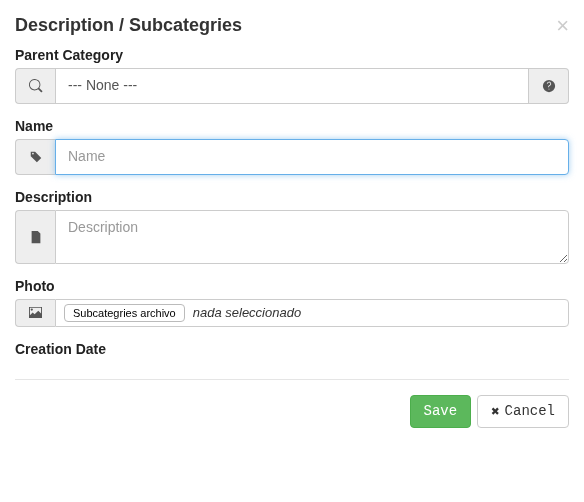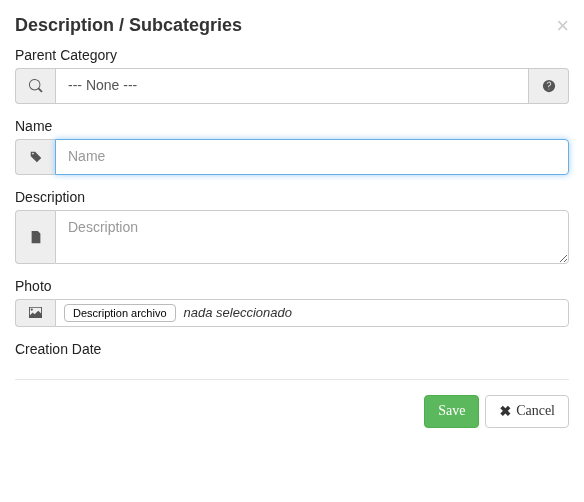--- a/index.html
+++ b/index.html
@@ -31,21 +31,21 @@
     color: #ccc;
     cursor: pointer;
     line-height: 1;
     padding: 0;
   }
   .form-group {
     margin-bottom: 14px;
   }
   .form-label {
     display: block;
-    font-weight: 400;
+    font-weight: 700;
     font-size: 14px;
     margin-bottom: 5px;
     color: #222;
   }
   .input-group {
     display: flex;
     width: 100%;
   }
   .input-group-addon {
     display: flex;
@@ -116,21 +116,21 @@
     gap: 6px;
   }
   .btn {
     display: inline-flex;
     align-items: center;
     gap: 5px;
     padding: 7px 13px;
     font-size: 14px;
     border-radius: 4px;
     cursor: pointer;
-    font-family: Liberation Serif, serif;
+    font-family: Liberation Mono, monospace;
   }
   .btn-success {
     background: #5cb85c;
     border: 1px solid #4cae4c;
     color: #fff;
   }
   .btn-default {
     background: #fff;
     border: 1px solid #ccc;
     color: #333;
@@ -192,21 +192,21 @@
 
 <div class="form-group">
   <label class="form-label">Photo</label>
   <div class="input-group">
     <span class="input-group-addon">
       <svg width="15" height="13" viewBox="0 0 16 14" fill="#555">
           <path d="M1 1h14v12H1V1zm1 1v8l3-3 2 2 4-4 3 3V2H2zm2 3a1.2 1.2 0 1 0 0-2.4A1.2 1.2 0 0 0 4 5z"></path>
         </svg>
     </span>
     <div class="file-wrap">
-      <button class="file-btn">Description archivo</button>
+      <button class="file-btn">Subcategries archivo</button>
       <span class="file-text">nada seleccionado</span>
     </div>
   </div>
 </div>
 
 <div class="form-group">
   <label class="form-label">Creation Date</label>
 </div>
 
 <div class="modal-footer">

